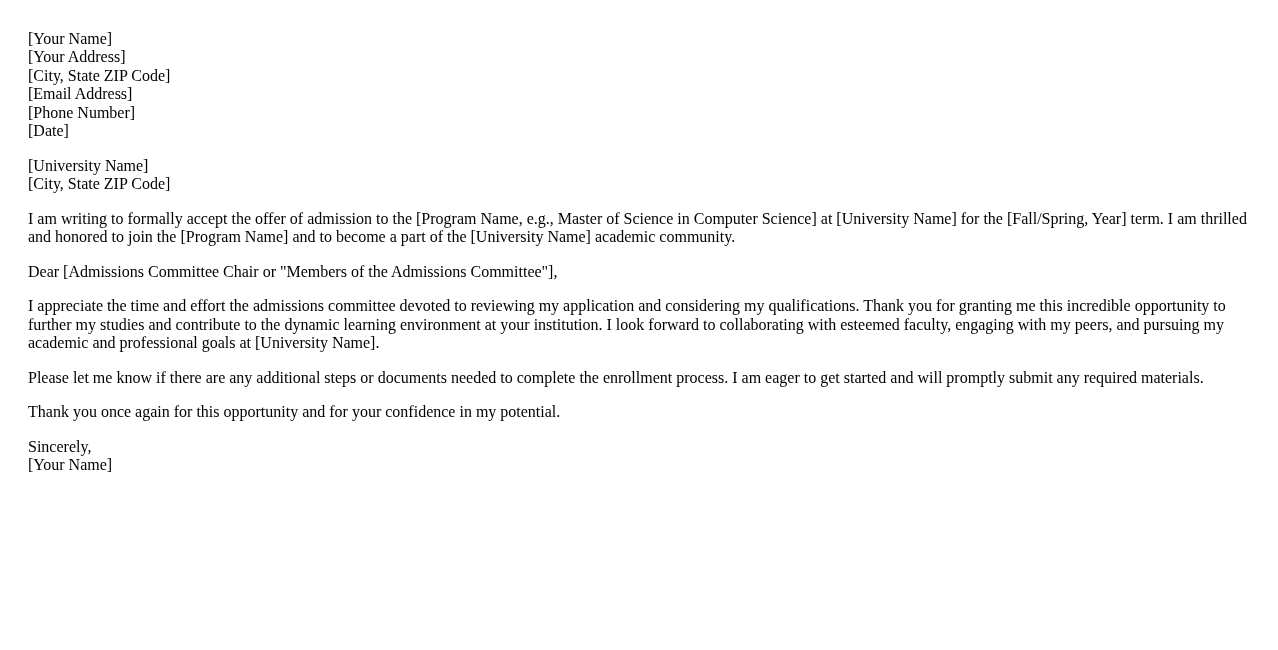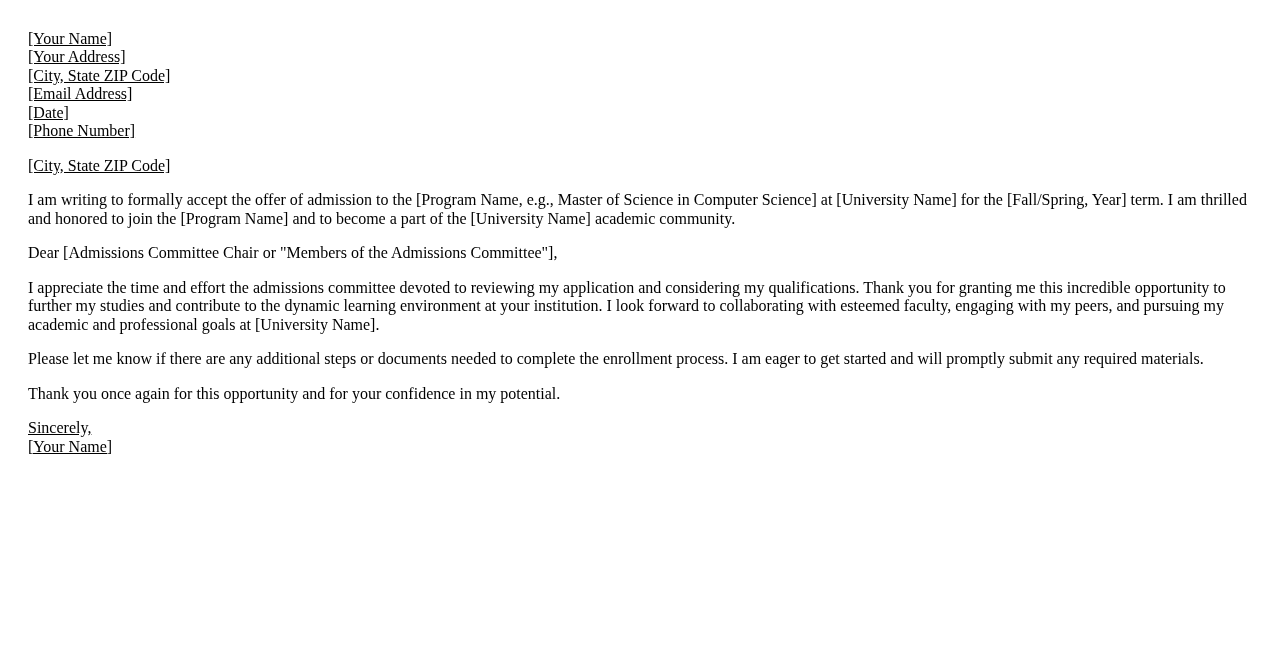--- a/index.html
+++ b/index.html
@@ -16,38 +16,38 @@
     line-height: 1.155;
   }
   .letter {
     padding: 14px 28px 0 28px;
   }
   .letter p {
     margin: 16px 0;
   }
   .line {
     display: block;
-    text-decoration: underline;
   }
 </style>
 </head>
 <body>
 
 <div class="letter">
 
   <p>
     <span class="line">[Your Name]</span>
     <span class="line">[Your Address]</span>
     <span class="line">[City, State ZIP Code]</span>
     <span class="line">[Email Address]</span>
+    <span class="line">[Phone Number]</span>
     <span class="line">[Date]</span>
-    <span class="line">[Phone Number]</span>
   </p>
 
   <p>
+    <span class="line">[University Name]</span>
     <span class="line">[City, State ZIP Code]</span>
   </p>
 
   <p>I am writing to formally accept the offer of admission to the [Program Name, e.g., Master of Science in Computer Science] at [University Name] for the [Fall/Spring, Year] term. I am thrilled and honored to join the [Program Name] and to become a part of the [University Name] academic community.</p>
 
   <p>Dear [Admissions Committee Chair or "Members of the Admissions Committee"],</p>
 
   <p>I appreciate the time and effort the admissions committee devoted to reviewing my application and considering my qualifications. Thank you for granting me this incredible opportunity to further my studies and contribute to the dynamic learning environment at your institution. I look forward to collaborating with esteemed faculty, engaging with my peers, and pursuing my academic and professional goals at [University Name].</p>
 
   <p>Please let me know if there are any additional steps or documents needed to complete the enrollment process. I am eager to get started and will promptly submit any required materials.</p>

